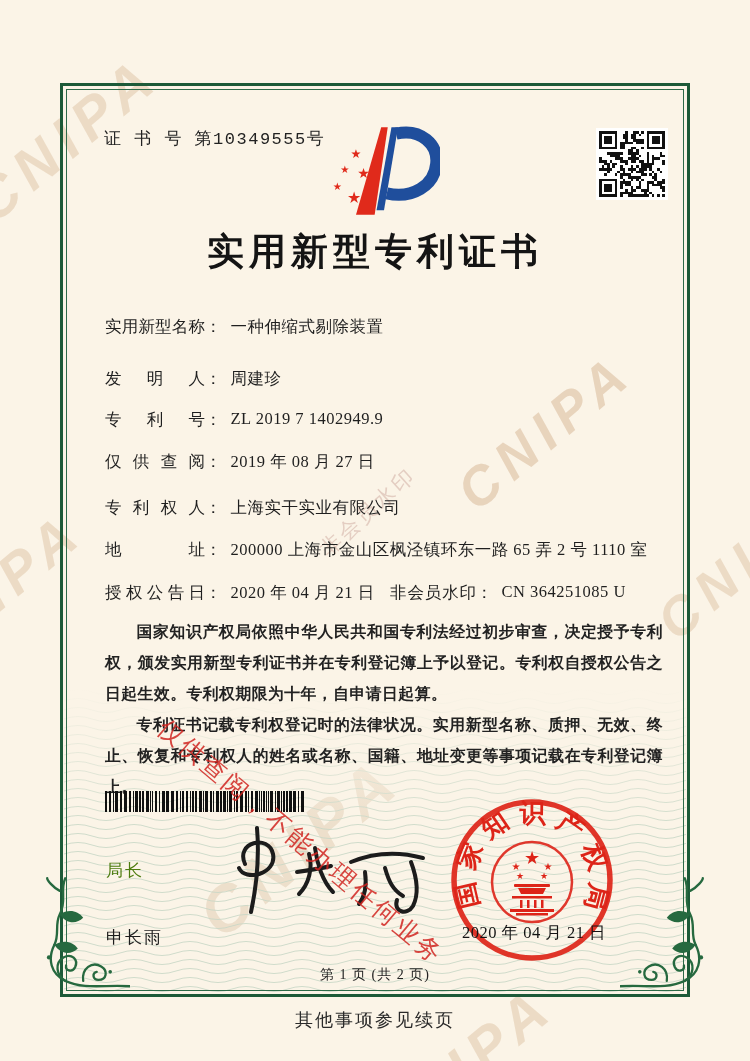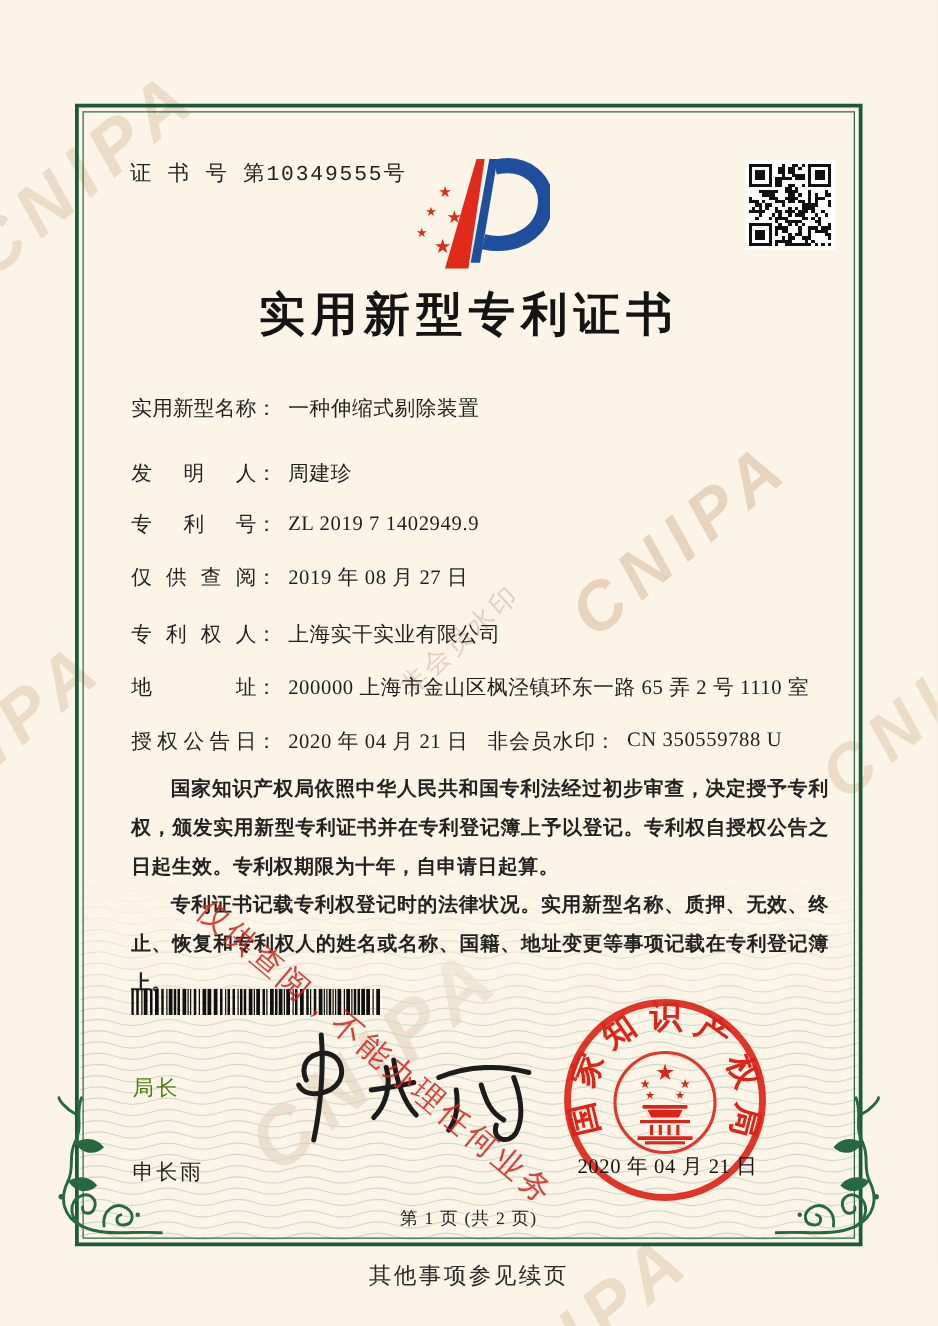--- a/index.html
+++ b/index.html
@@ -446,21 +446,21 @@
   <div class="frow" style="top:497px">
     <span class="flabel">专利权人</span><span class="fcolon">：</span><span class="fvalue">上海实干实业有限公司</span>
   </div>
   <div class="frow" style="top:539px">
     <span class="flabel">地址</span><span class="fcolon">：</span><span class="fvalue">200000 上海市金山区枫泾镇环东一路 65 弄 2 号 1110 室</span>
   </div>
   <div class="frow" style="top:582px">
     <span class="flabel">授权公告日</span><span class="fcolon">：</span><span class="fvalue">2020 年 04 月 21 日</span>
   </div>
   <div class="frow" id="grant-pub" style="top:582px">
-    <span class="flabel">非会员水印</span><span class="fcolon">：</span><span class="fvalue">CN 350559788 U</span>
+    <span class="flabel">非会员水印</span><span class="fcolon">：</span><span class="fvalue">CN 364251085 U</span>
   </div>
 
   <div id="paragraphs">
     <p>国家知识产权局依照中华人民共和国专利法经过初步审查，决定授予专利权，颁发实用新型专利证书并在专利登记簿上予以登记。专利权自授权公告之日起生效。专利权期限为十年，自申请日起算。</p>
     <p>专利证书记载专利权登记时的法律状况。实用新型名称、质押、无效、终止、恢复和专利权人的姓名或名称、国籍、地址变更等事项记载在专利登记簿上。</p>
   </div>
 
   <div class="wm-restriction">仅供查阅，不能办理任何业务</div>
 
   <div id="barcode"><span style="width: 2px; margin-right: 2px;"></span><span style="width: 2px; margin-right: 2px;"></span><span style="width: 1px; margin-right: 1px;"></span><span style="width: 3px; margin-right: 2px;"></span><span style="width: 2px; margin-right: 2px;"></span><span style="width: 3px; margin-right: 2px;"></span><span style="width: 2px; margin-right: 2px;"></span><span style="width: 1px; margin-right: 1px;"></span><span style="width: 3px; margin-right: 1px;"></span><span style="width: 2px; margin-right: 1px;"></span><span style="width: 2px; margin-right: 2px;"></span><span style="width: 3px; margin-right: 1px;"></span><span style="width: 1px; margin-right: 1px;"></span><span style="width: 1px; margin-right: 2px;"></span><span style="width: 2px; margin-right: 2px;"></span><span style="width: 1px; margin-right: 2px;"></span><span style="width: 3px; margin-right: 1px;"></span><span style="width: 3px; margin-right: 2px;"></span><span style="width: 3px; margin-right: 2px;"></span><span style="width: 2px; margin-right: 2px;"></span><span style="width: 1px; margin-right: 1px;"></span><span style="width: 2px; margin-right: 2px;"></span><span style="width: 2px; margin-right: 2px;"></span><span style="width: 1px; margin-right: 1px;"></span><span style="width: 2px; margin-right: 1px;"></span><span style="width: 2px; margin-right: 2px;"></span><span style="width: 3px; margin-right: 1px;"></span><span style="width: 1px; margin-right: 1px;"></span><span style="width: 3px; margin-right: 2px;"></span><span style="width: 2px; margin-right: 1px;"></span><span style="width: 1px; margin-right: 2px;"></span><span style="width: 3px; margin-right: 1px;"></span><span style="width: 2px; margin-right: 1px;"></span><span style="width: 3px; margin-right: 1px;"></span><span style="width: 1px; margin-right: 1px;"></span><span style="width: 3px; margin-right: 2px;"></span><span style="width: 1px; margin-right: 1px;"></span><span style="width: 2px; margin-right: 2px;"></span><span style="width: 3px; margin-right: 2px;"></span><span style="width: 2px; margin-right: 1px;"></span><span style="width: 1px; margin-right: 2px;"></span><span style="width: 2px; margin-right: 2px;"></span><span style="width: 3px; margin-right: 1px;"></span><span style="width: 1px; margin-right: 1px;"></span><span style="width: 1px; margin-right: 1px;"></span><span style="width: 2px; margin-right: 1px;"></span><span style="width: 1px; margin-right: 1px;"></span><span style="width: 1px; margin-right: 1px;"></span><span style="width: 3px; margin-right: 2px;"></span><span style="width: 1px; margin-right: 1px;"></span><span style="width: 3px; margin-right: 1px;"></span><span style="width: 1px; margin-right: 1px;"></span><span style="width: 2px; margin-right: 1px;"></span><span style="width: 2px; margin-right: 1px;"></span><span style="width: 3px; margin-right: 1px;"></span><span style="width: 3px; margin-right: 2px;"></span><span style="width: 1px; margin-right: 2px;"></span><span style="width: 3px; margin-right: 2px;"></span></div>

